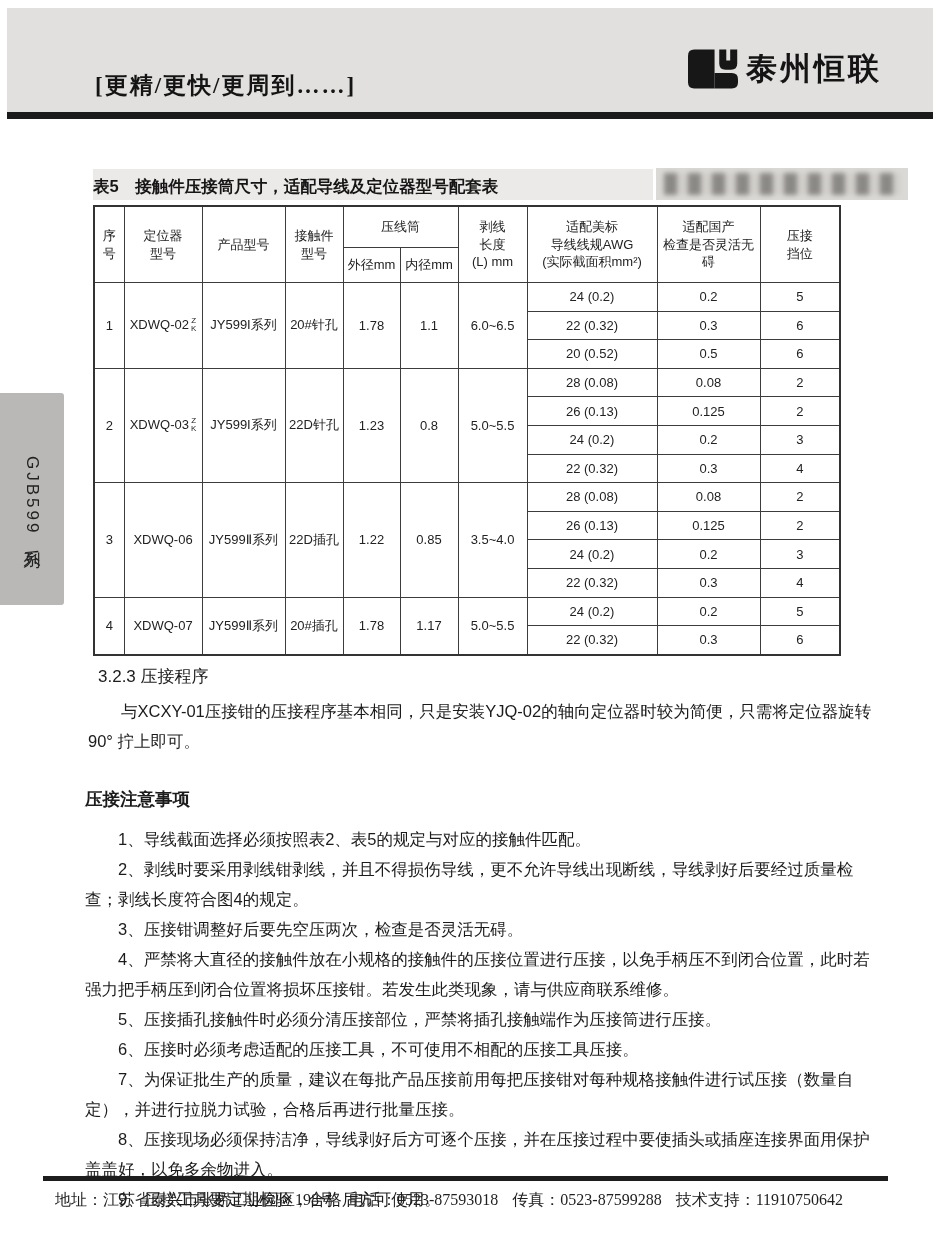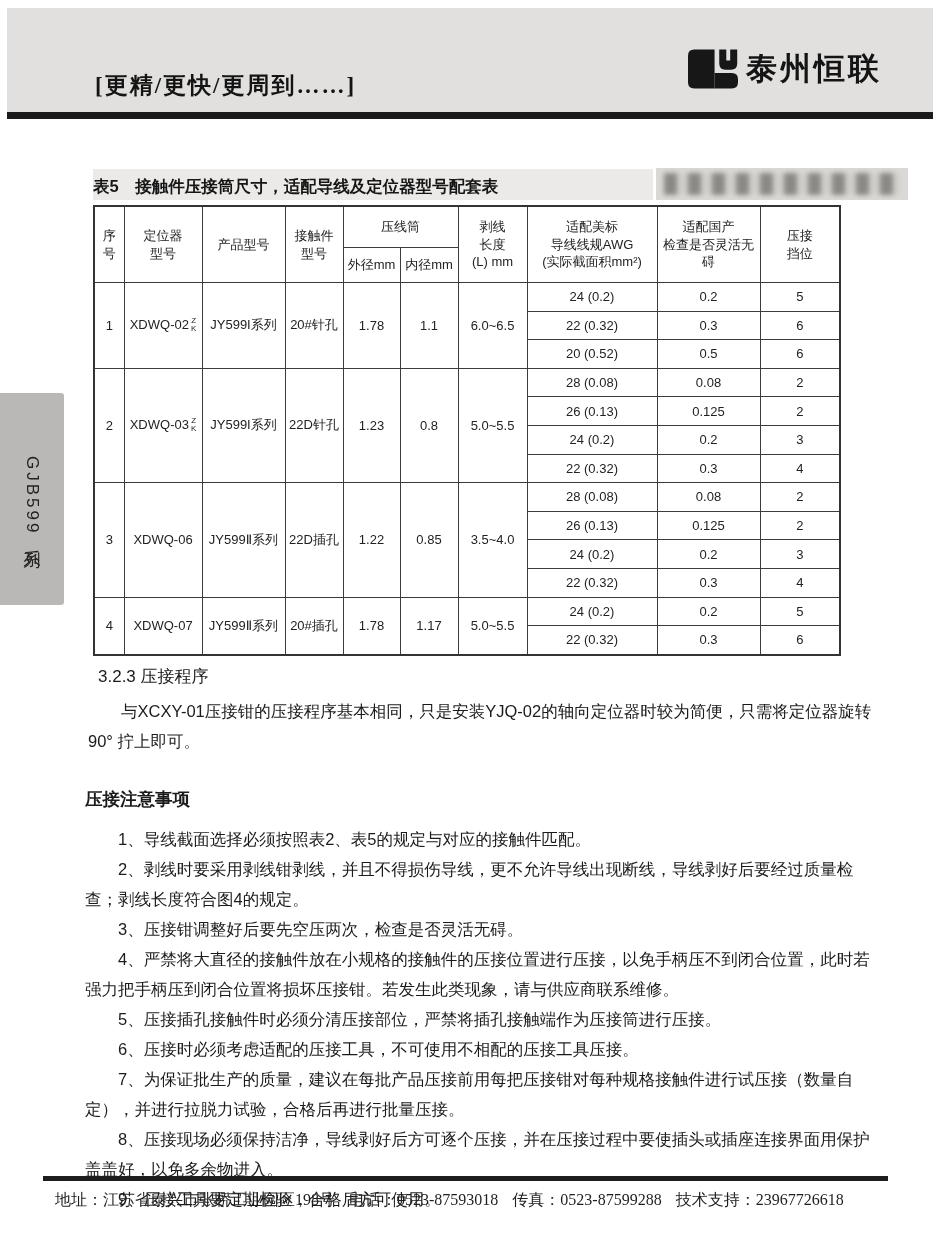--- a/index.html
+++ b/index.html
@@ -255,16 +255,16 @@
         <p class="note-item">8、压接现场必须保持洁净，导线剥好后方可逐个压接，并在压接过程中要使插头或插座连接界面用保护盖盖好，以免多余物进入。</p>
         <p class="note-item">9、压接工具要定期检验，合格后方可使用。</p>
       </div>
   </div>
 
   <div class="rule-bottom"></div>
   <div class="footer">
     <span><span>地址：</span><span>江苏省泰兴市张桥工业园区198号</span></span>
     <span><span>电话：</span><span>0523-87593018</span></span>
     <span><span>传真：</span><span>0523-87599288</span></span>
-    <span><span>技术支持：</span><span>23967726618</span></span>
+    <span><span>技术支持：</span><span>11910750642</span></span>
   </div>
 
 </div>
 
 </body></html>

